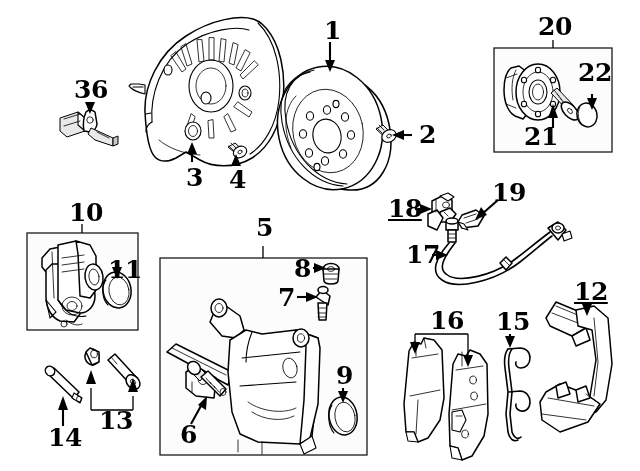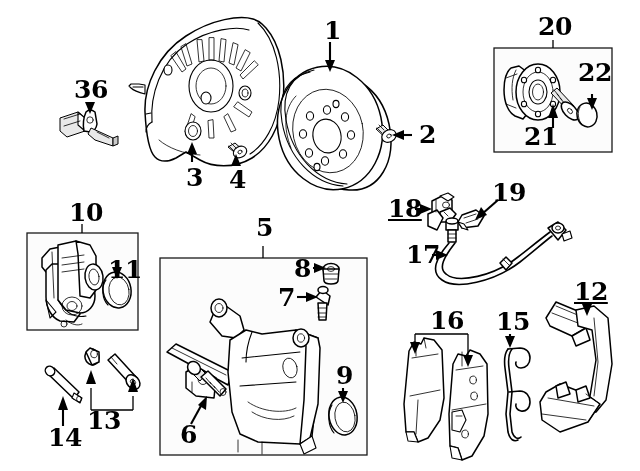--- a/index.html
+++ b/index.html
@@ -471,21 +471,21 @@
   <div class="callout" style="left:186px; top:165px;">3</div>
   <div class="callout" style="left:229px; top:167px;">4</div>
   <div class="callout" style="left:256px; top:215px;">5</div>
   <div class="callout" style="left:180px; top:422px;">6</div>
   <div class="callout" style="left:278px; top:285px;">7</div>
   <div class="callout" style="left:294px; top:256px;">8</div>
   <div class="callout" style="left:336px; top:363px;">9</div>
   <div class="callout" style="left:69px;  top:200px;text-align:center;">10</div>
   <div class="callout" style="left:108px; top:241px;margin-top:16px;">11</div>
   <div class="callout" style="left:574px; top:279px;text-decoration:underline;">12</div>
-  <div class="callout" style="left:87px;  top:408px;">13</div>
+  <div class="callout" style="left:99px;  top:408px;">13</div>
   <div class="callout" style="left:48px;  top:425px;">14</div>
   <div class="callout" style="left:496px; top:309px;">15</div>
   <div class="callout" style="left:430px; top:308px;">16</div>
   <div class="callout" style="left:406px; top:242px;">17</div>
   <div class="callout" style="left:388px; top:196px;text-decoration:underline;">18</div>
   <div class="callout" style="left:492px; top:180px;">19</div>
   <div class="callout" style="left:538px; top:14px;">20</div>
   <div class="callout" style="left:524px; top:124px;">21</div>
   <div class="callout" style="left:578px; top:60px;">22</div>
   <div class="callout" style="left:74px;  top:77px;">36</div>

